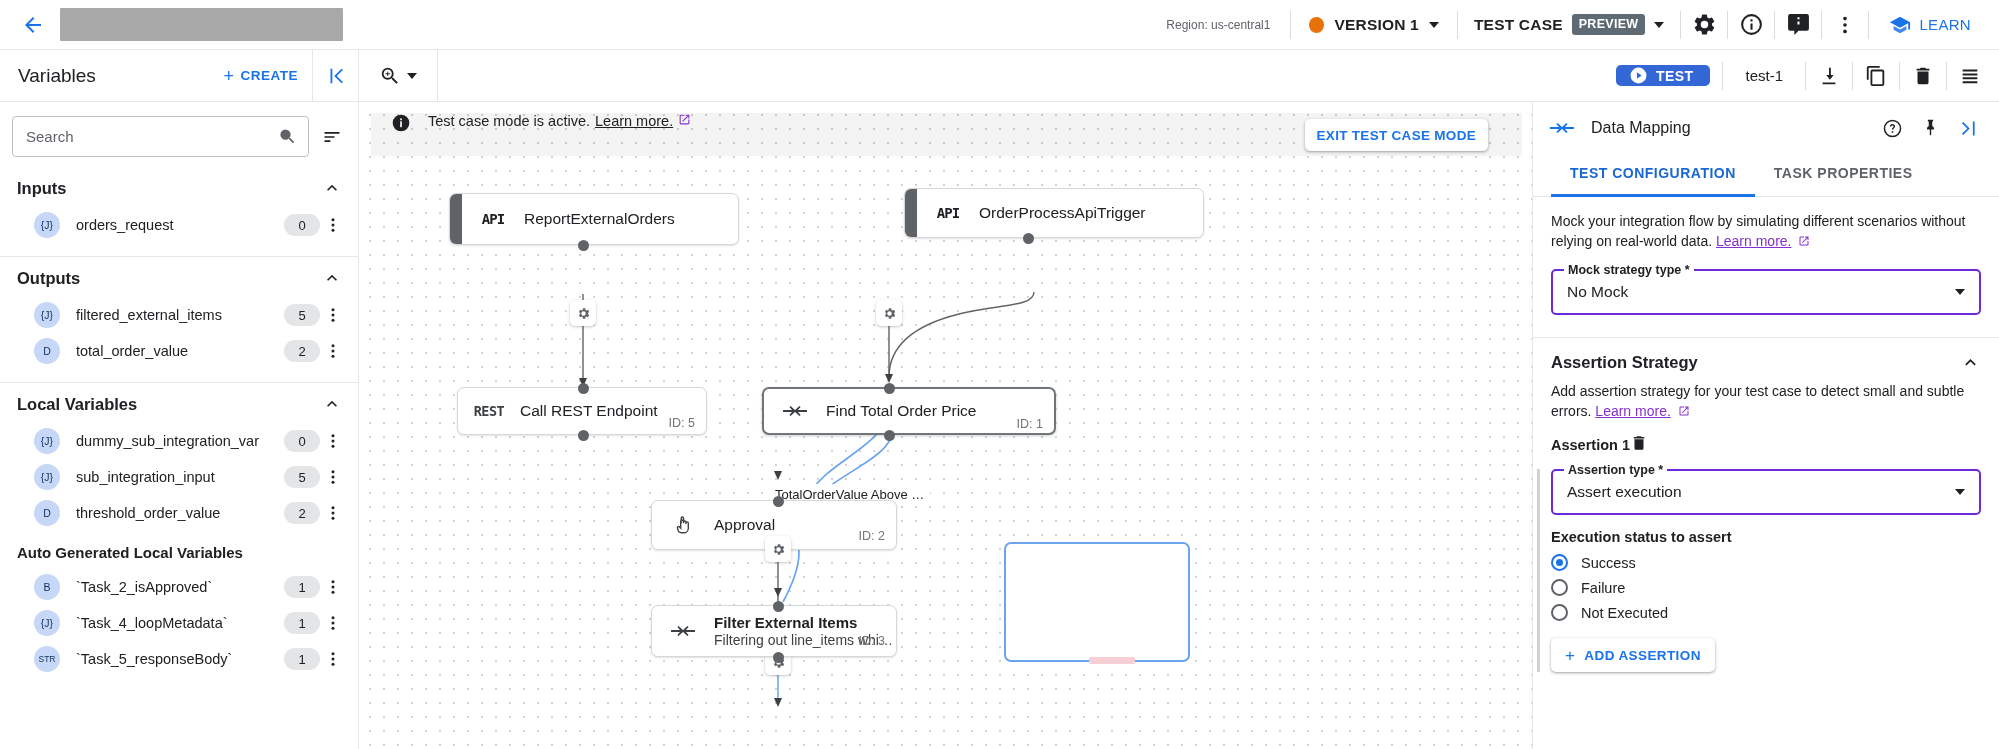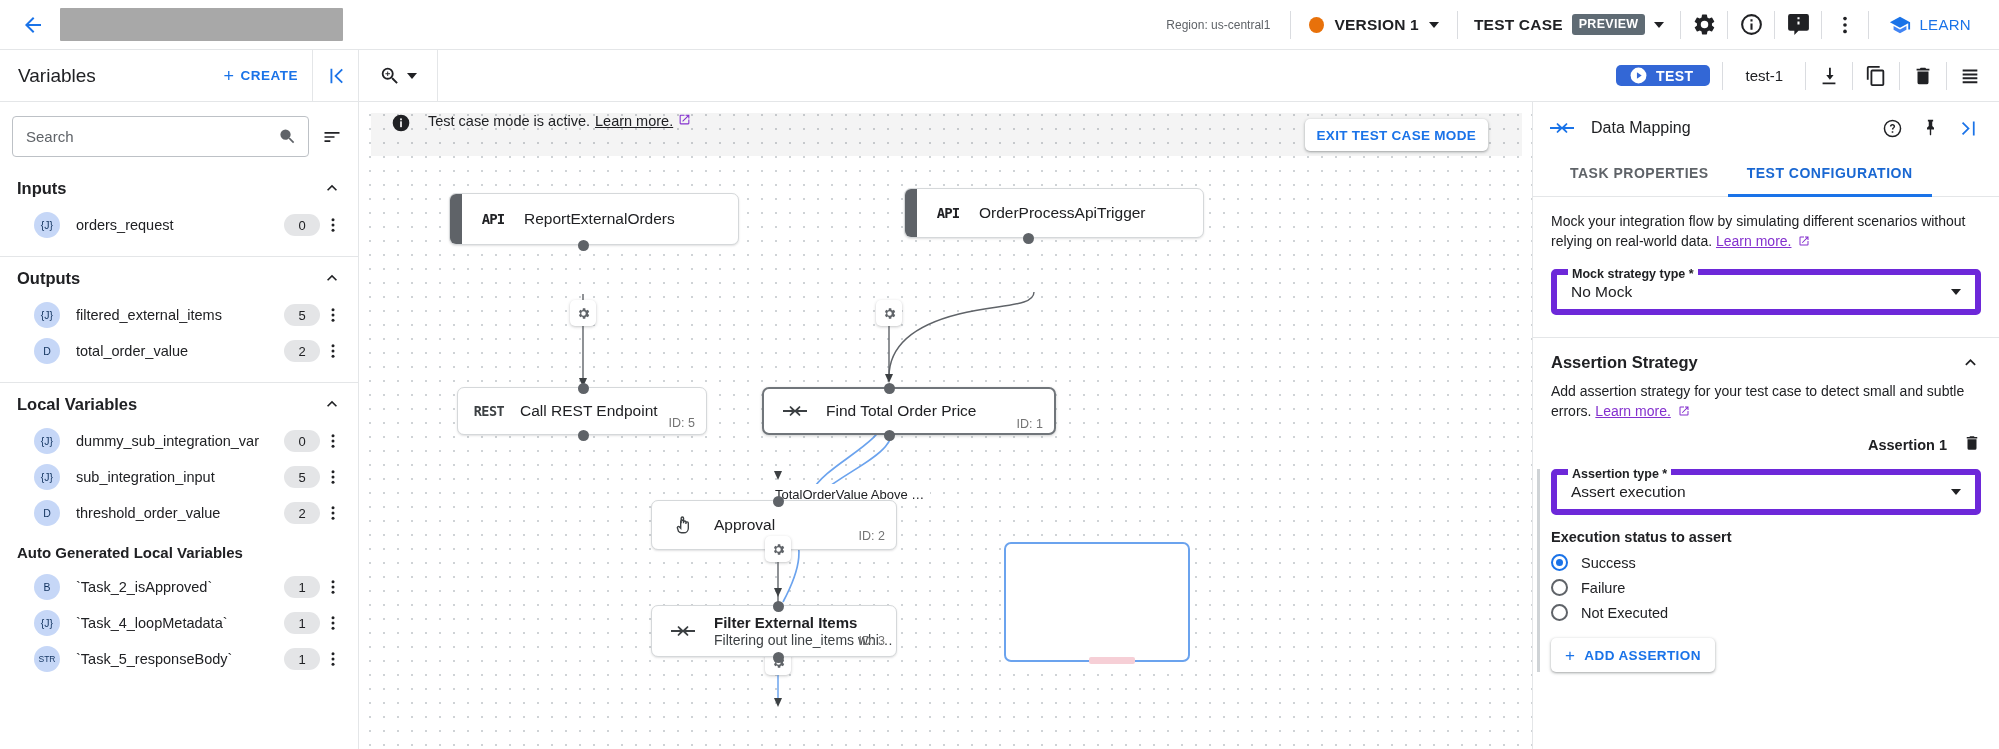--- a/index.html
+++ b/index.html
@@ -133,27 +133,27 @@
   
   .rpanel { width: 467px; min-width: 467px; border-left: 1px solid #e4e6e8; background: #fff; display: flex; flex-direction: column; overflow: hidden; }
   .rp-head { height: 52px; min-height: 52px; display: flex; align-items: center; padding: 0 12px 0 16px; }
   .rp-title { font-size: 16px; color: #202124; margin-left: 16px; flex: 1; }
   .rp-ic { width: 38px; height: 38px; display: flex; align-items: center; justify-content: center; cursor: pointer; }
   .rp-tabs { display: flex; border-bottom: 1px solid #e4e6e8; padding-left: 18px; }
   .rp-tab { font-size: 14px; font-weight: bold; letter-spacing: .5px; color: #5f6368; padding: 11px 19px 13px; cursor: pointer; border-bottom: 3px solid transparent; margin-bottom: -1px; }
   .rp-tab.active { color: #1967d2; border-bottom-color: #1a73e8; }
   .rp-body { flex: 1; overflow: hidden; padding: 0 18px; }
   .rp-desc { font-size: 14px; color: #202124; line-height: 1.45; padding: 14px 0 2px; }
-  .field { position: relative; border: 6px solid #6d28d9; border-radius: 5px; height: 46px; margin-top: 15px; display: flex; align-items: center; padding: 0 14px; cursor: pointer; }
+  .field { position: relative; border: 2px solid #6d28d9; border-radius: 5px; height: 46px; margin-top: 15px; display: flex; align-items: center; padding: 0 14px; cursor: pointer; }
   .field .flbl { position: absolute; top: -8px; left: 11px; background: #fff; padding: 0 4px; font-size: 12.5px; font-weight: bold; color: #202124; }
   .field .fval { font-size: 15.5px; color: #202124; flex: 1; }
   .rp-divider { height: 1px; background: #e4e6e8; margin: 22px -18px 0; }
   .sect-head { display: flex; align-items: center; padding: 14px 0 6px; cursor: pointer; }
   .sect-head .t { font-size: 16.5px; font-weight: bold; color: #202124; flex: 1; }
-  .assert-row { display: flex; align-items: center; gap: 16px; padding: 11px 0 4px; justify-content: flex-end; }
+  .assert-row { display: flex; align-items: center; padding: 11px 0 4px; }
   .assert-lbl { font-size: 14.5px; font-weight: bold; color: #202124; }
   .assert-wrap { border-left: 3px solid #cfd3d6; padding-left: 11px; margin-left: -14px; margin-top: 2px; }
   .ex-lbl { font-size: 14.5px; font-weight: bold; color: #202124; padding: 14px 0 5px; }
   .radio-row { display: flex; align-items: center; gap: 13px; padding: 4px 0; cursor: pointer; }
   .radio { width: 17px; height: 17px; min-width: 17px; border-radius: 50%; border: 2px solid #5f6368; position: relative; }
   .radio.on { border-color: #1a73e8; }
   .radio.on::after { content: ""; position: absolute; left: 3px; top: 3px; width: 7px; height: 7px; border-radius: 50%; background: #1a73e8; }
   .radio-txt { font-size: 14.5px; color: #202124; }
   .add-btn {
     margin-top: 13px; background: #fff; border: none; border-radius: 5px;
@@ -591,22 +591,22 @@
             </svg>
         </span>
         <span class="rp-ic">
           <svg width="21" height="21" viewBox="0 0 24 24">
               <path fill="#1a73e8" d="M5.9 4.5L4.5 5.9 10.6 12l-6.1 6.1 1.4 1.4L13.4 12zM17 4h2v16h-2z"></path>
             </svg>
         </span>
       </div>
 
       <div class="rp-tabs">
+        <div class="rp-tab active">TEST CONFIGURATION</div>
         <div class="rp-tab">TASK PROPERTIES</div>
-        <div class="rp-tab active">TEST CONFIGURATION</div>
       </div>
 
       <div class="rp-body">
         <div class="rp-desc">
           <span>Mock your integration flow by simulating different scenarios without relying on real-world data.</span>
           <span class="lnk">Learn more.</span>
           <svg width="12" height="12" viewBox="0 0 24 24" style="vertical-align:-1px;margin-left:3px">
               <path fill="#8430ce" d="M19 19H5V5h7V3H5a2 2 0 00-2 2v14a2 2 0 002 2h14a2 2 0 002-2v-7h-2zM14 3v2h3.6l-9.8 9.8 1.4 1.4L19 6.4V10h2V3z"></path>
             </svg>
         </div>

